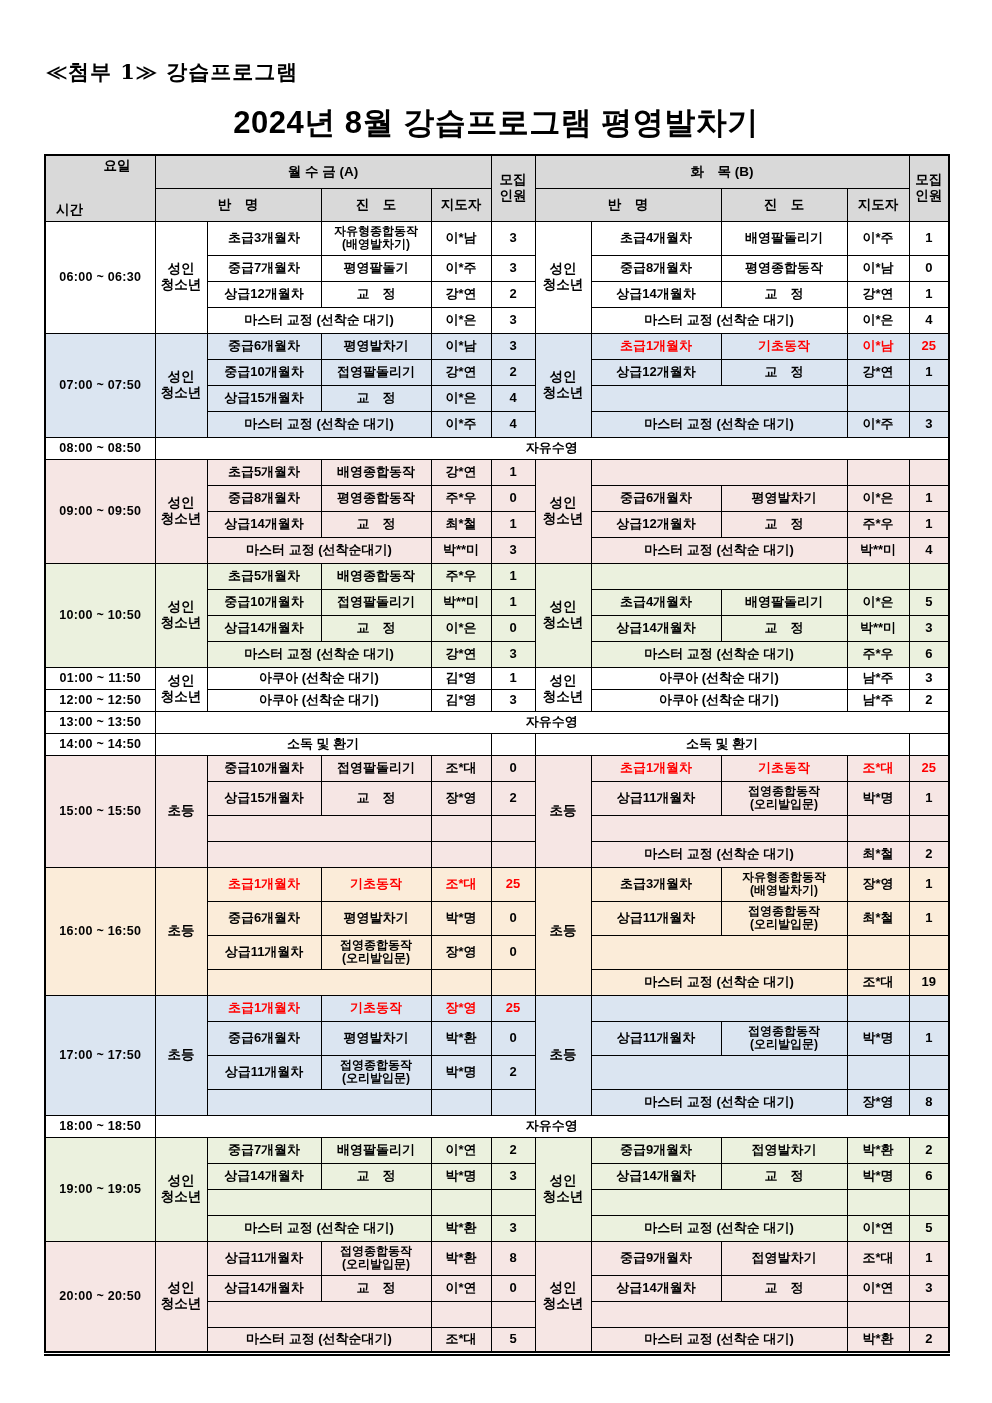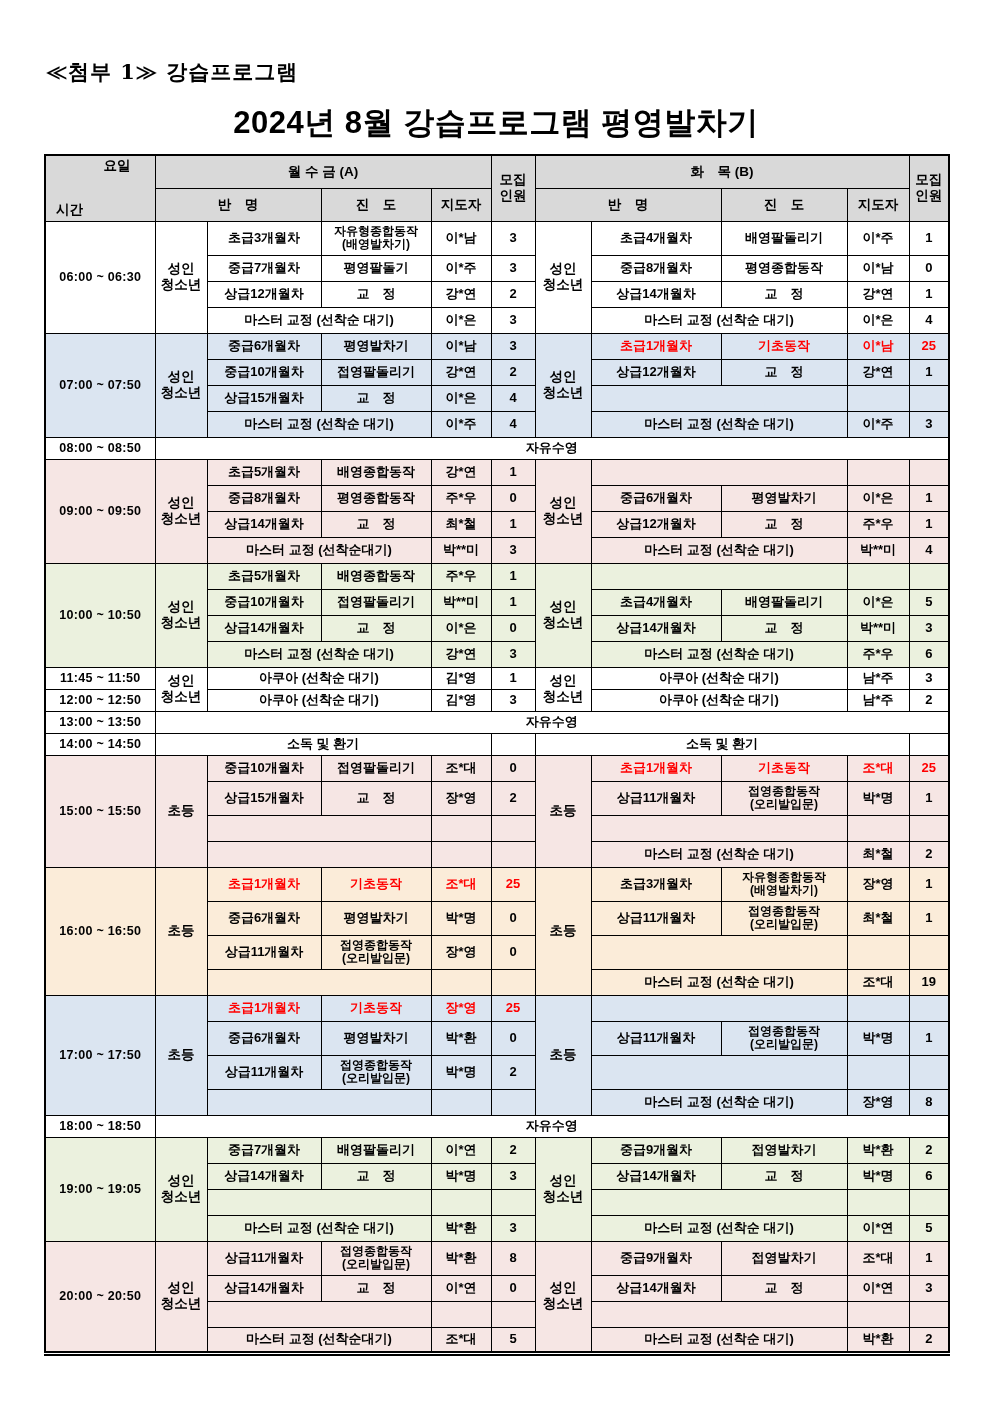--- a/index.html
+++ b/index.html
@@ -252,21 +252,21 @@
       </tr>
       <tr style="height: 26px;">
         <td colspan="2" style="background: rgb(235, 241, 222);">마스터 교정 (선착순 대기)</td>
         <td style="background: rgb(235, 241, 222);">강*연</td>
         <td class="cnt" style="background: rgb(235, 241, 222);">3</td>
         <td colspan="2" style="background: rgb(235, 241, 222);">마스터 교정 (선착순 대기)</td>
         <td style="background: rgb(235, 241, 222);">주*우</td>
         <td class="cnt" style="background: rgb(235, 241, 222);">6</td>
       </tr>
       <tr style="height: 22px;">
-        <td class="time" style="background: rgb(255, 255, 255);">11:45 ~ 11:50</td>
+        <td class="time" style="background: rgb(255, 255, 255);">01:00 ~ 11:50</td>
         <td rowspan="2" class="group" style="background: rgb(255, 255, 255);">성인
 청소년</td>
         <td colspan="2" style="background: rgb(255, 255, 255);">아쿠아 (선착순 대기)</td>
         <td style="background: rgb(255, 255, 255);">김*영</td>
         <td class="cnt" style="background: rgb(255, 255, 255);">1</td>
         <td rowspan="2" class="group" style="background: rgb(255, 255, 255);">성인
 청소년</td>
         <td colspan="2" style="background: rgb(255, 255, 255);">아쿠아 (선착순 대기)</td>
         <td style="background: rgb(255, 255, 255);">남*주</td>
         <td class="cnt" style="background: rgb(255, 255, 255);">3</td>

